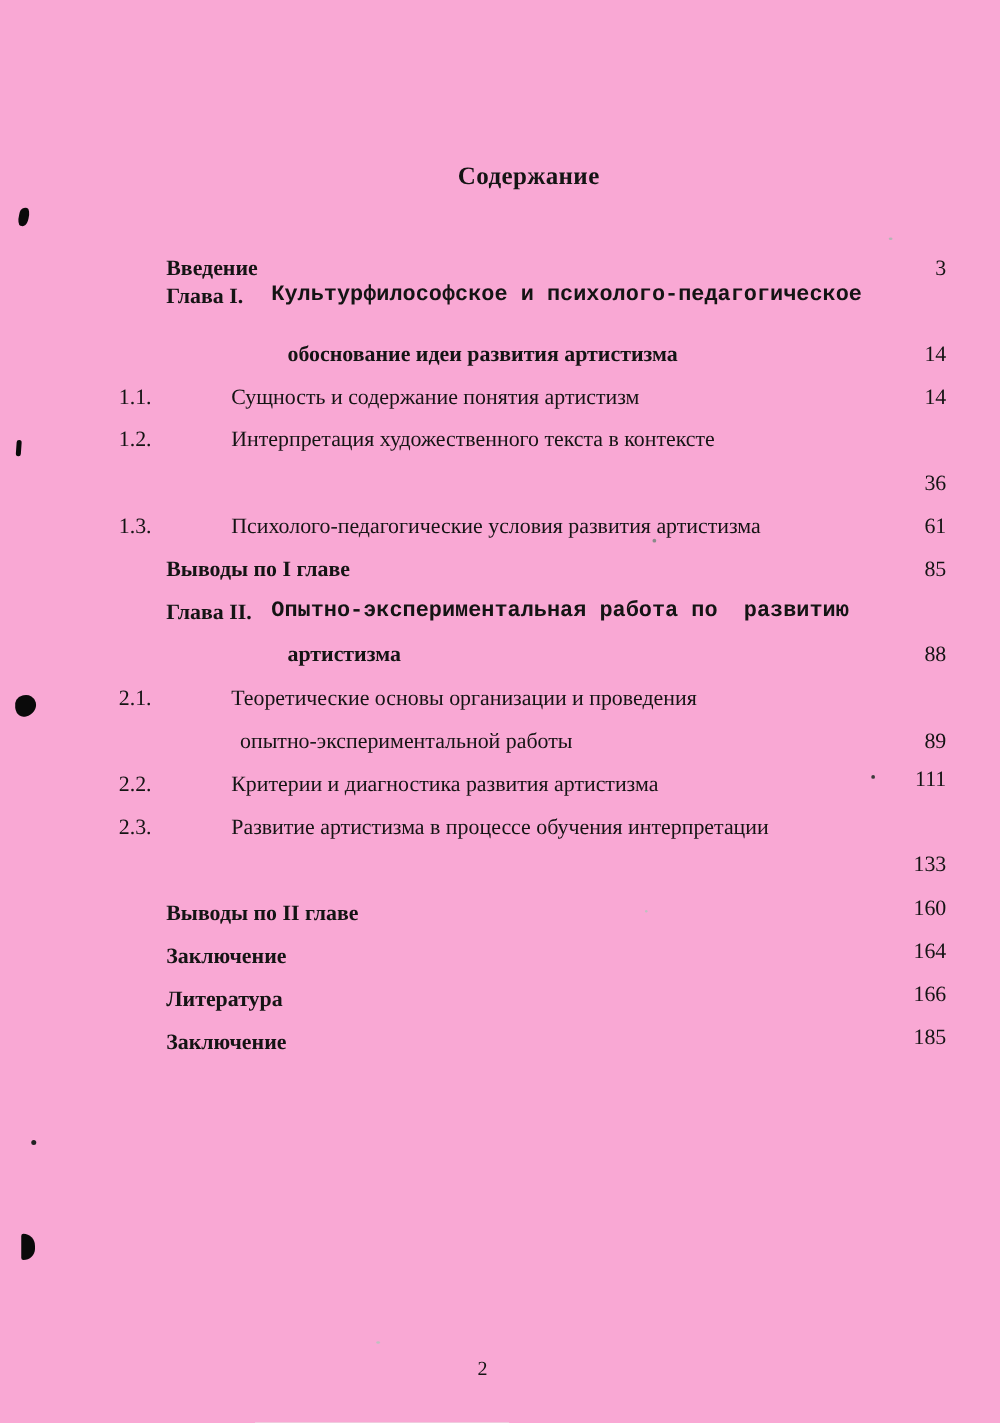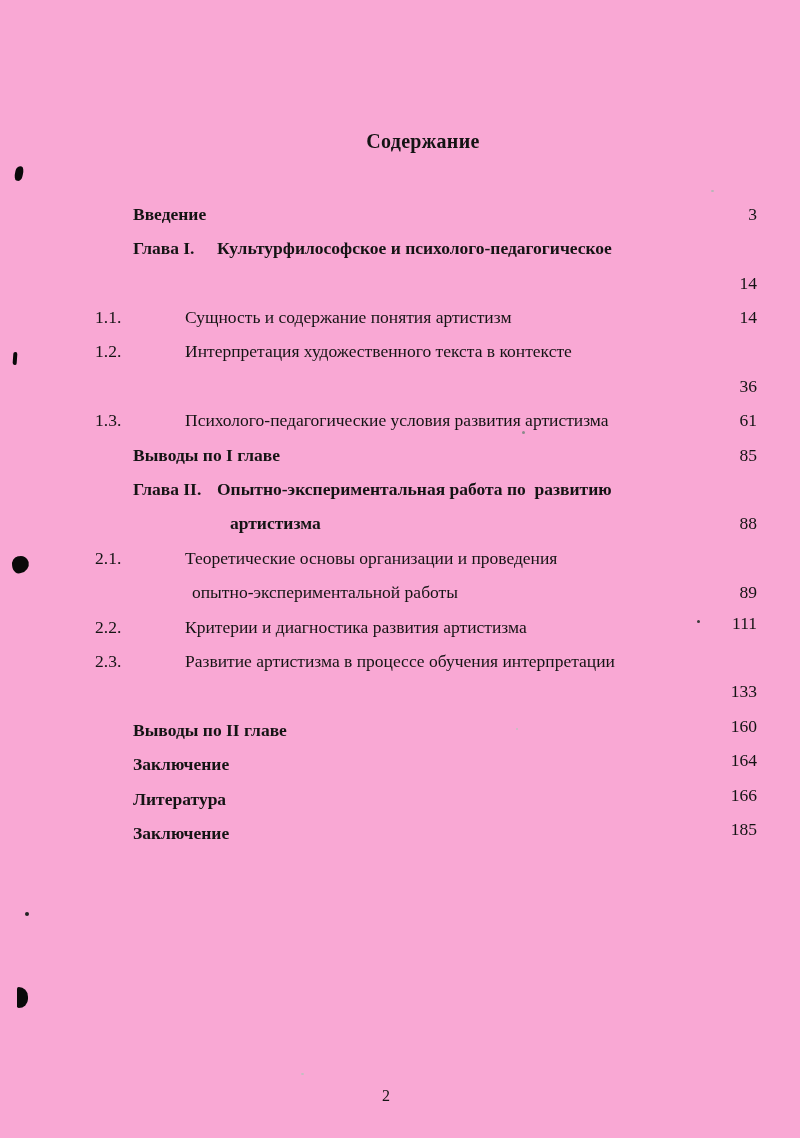--- a/index.html
+++ b/index.html
@@ -17,21 +17,21 @@
     text-align:center;
     transform:translateX(23px);
     font-size:20px;font-weight:bold;
     letter-spacing:.3px;
     white-space:pre;
   }
   .row{position:absolute;left:0;width:100%;height:24px;font-size:17.5px;line-height:22px;}
   .row span{white-space:pre;}
   .bold{font-weight:bold;margin-left:38px;}
   .lbl{position:absolute;left:95px;}
-  .chtxt{position:absolute;left:179px;}
+  .chtxt{position:absolute;left:179px;font-family:Liberation Mono, monospace;}
   .itemtxt{position:absolute;left:185px;}
   .conttxt{position:absolute;left:192px;}
   .pnum{position:absolute;right:43px;top:0;font-weight:normal;text-align:right;}
   .pn-hi{top:-4px;}
   .footer-num{
     position:absolute;top:1087px;left:0;right:0;
     text-align:center;transform:translateX(-14px);
     font-size:16px;
   }
   
@@ -58,26 +58,27 @@
 
 <div class="page">
 
   <div class="doc-title">Содержание</div>
 
   <div class="row" style="top:203px">
     <span class="lbl bold">Введение</span>
     <span class="pnum">3</span>
   </div>
 
-  <div class="row" style="top:237px">
+  <div class="row" style="top:225px">
     <span class="lbl bold">Глава I.</span>
     <span class="chtxt bold">Культурфилософское и психолого-педагогическое</span>
   </div>
 
   <div class="row" style="top:272px">
+    <span class="conttxt bold">обоснование идеи развития артистизма</span>
     <span class="pnum">14</span>
   </div>
 
   <div class="row" style="top:306px">
     <span class="lbl">1.1.</span>
     <span class="itemtxt">Сущность и содержание понятия артистизм</span>
     <span class="pnum">14</span>
   </div>
 
   <div class="row" style="top:340px">

